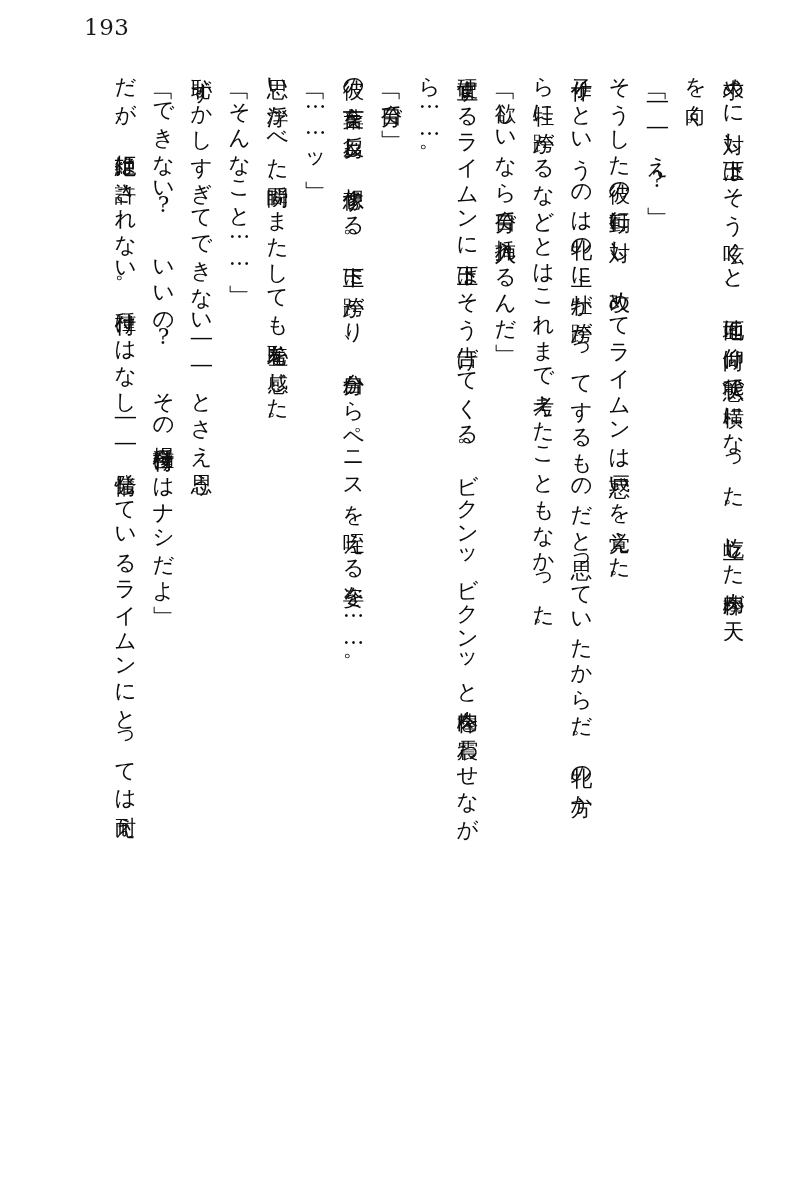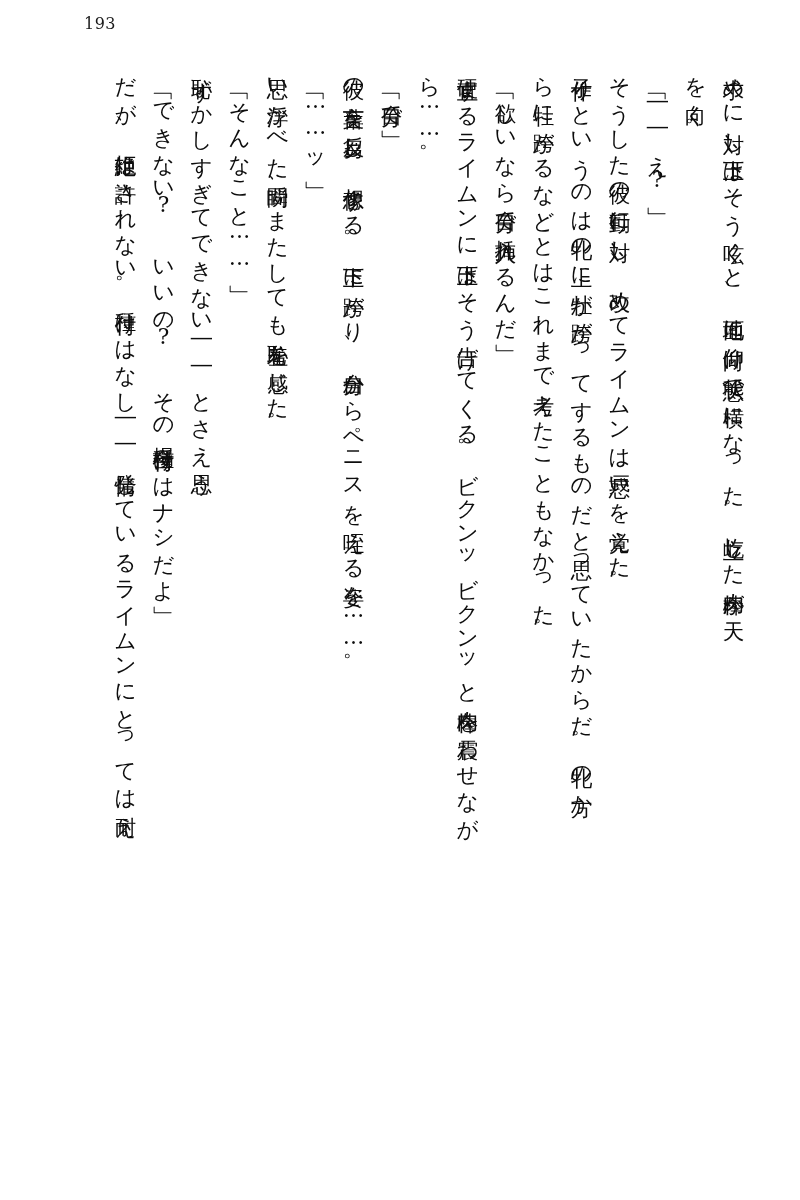--- a/index.html
+++ b/index.html
@@ -18,21 +18,21 @@
     position: relative;
     width: 800px;
     height: 1200px;
     background: #ffffff;
     box-sizing: border-box;
   }
   .page-number {
     position: absolute;
     top: 14px;
     left: 84px;
-    font-size: 16px;
+    font-size: 23px;
     font-family: "DejaVu Serif", "Liberation Serif", serif;
     color: #1a1a1a;
     letter-spacing: 0.5px;
   }
   .text-body {
     position: absolute;
     top: 62px;
     right: 56px;
     left: 40px;
     bottom: 30px;

